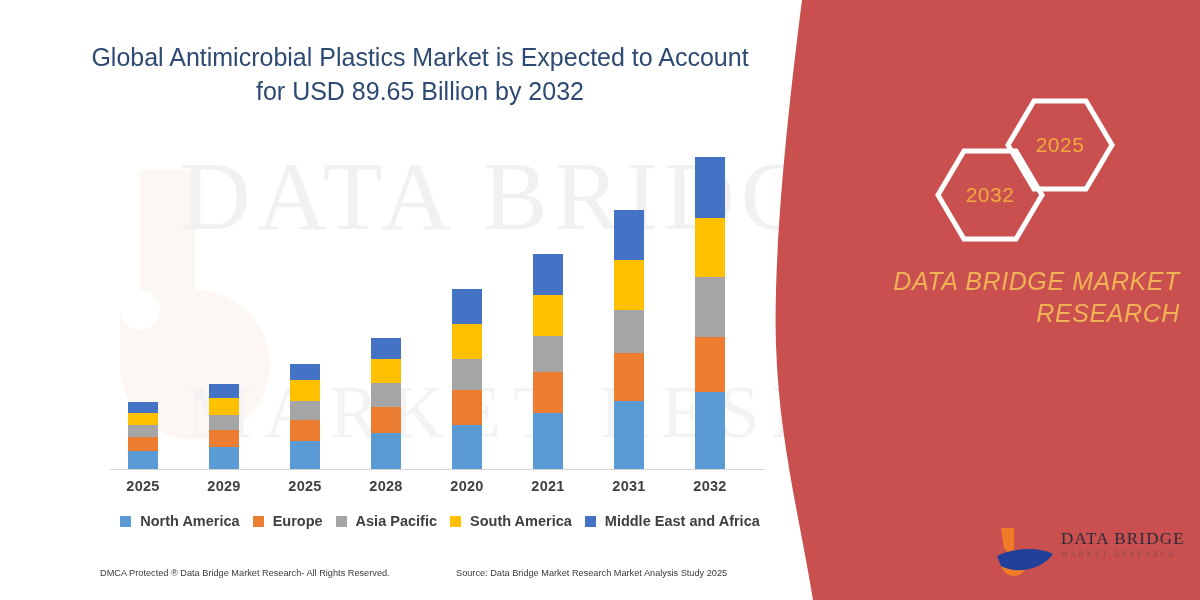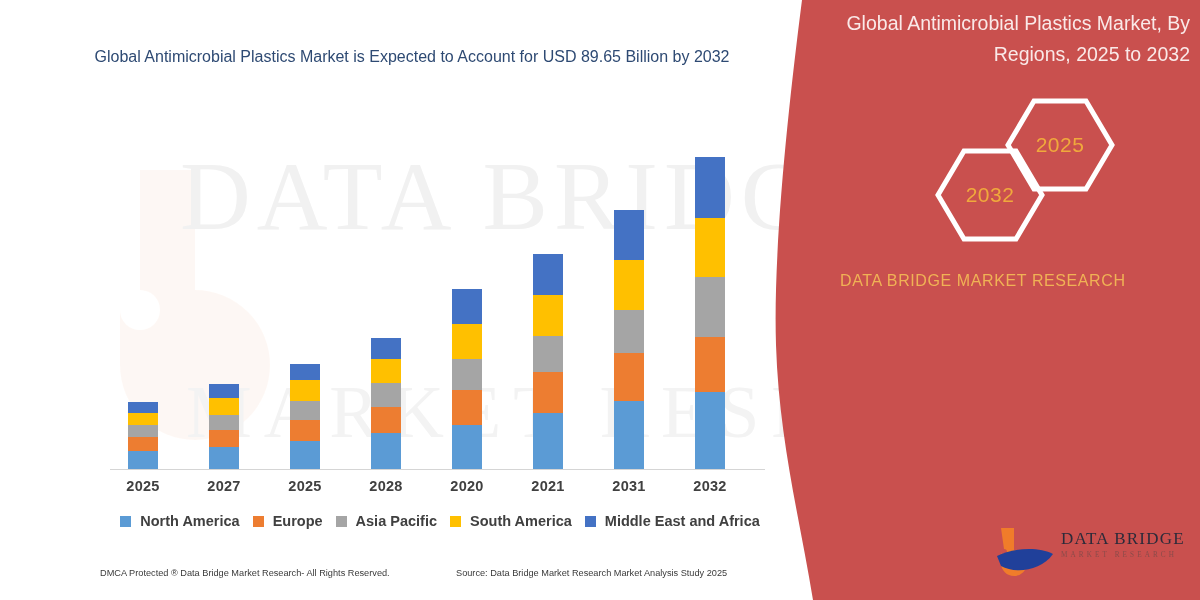--- a/index.html
+++ b/index.html
@@ -29,23 +29,23 @@
   }
   #wm-top { left:180px; top:140px; font-size:98px; }
   #wm-bottom { left:186px; top:370px; font-size:74px; letter-spacing:12px; color:#f3f3f3; }
   #wm-mark {
     position:absolute; left:120px; top:150px; width:230px; height:330px;
     opacity:.5;
   }
 
   
   #chart-title {
-    position:absolute; left:82px; top:40px; width:660px;
+    position:absolute; left:90px; top:40px; width:660px;
     text-align:center;
-    font-size:16px; line-height:34px;
+    font-size:25px; line-height:34px;
     color:#2e4a73; font-weight:400;
     z-index:3;
   }
 
   #plot {
     position:absolute; left:110px; top:140px; width:660px; height:330px;
     z-index:3;
   }
   #axis-line {
     position:absolute; left:0; bottom:0; width:655px; height:1px;
@@ -99,22 +99,22 @@
   .hexagon svg { position:absolute; inset:0; }
   .hex-label {
     position:relative; z-index:2;
     color:#f0a93c; font-size:21px; font-weight:400; letter-spacing:.5px;
   }
   #hex-2032 { left:115px; top:145px; width:110px; height:100px; }
   #hex-2025 { left:185px; top:95px; width:110px; height:100px; }
 
   #brand-text {
     position:absolute; left:20px; top:265px; width:340px;
-    text-align:left; color:#f0b255;
-    font-size:16px; line-height:32px; letter-spacing:.6px;
+    text-align:right; color:#f0b255;
+    font-size:25px; line-height:32px; letter-spacing:.6px;font-style:italic;
   }
 
   
   #logo { position:absolute; left:995px; top:520px; width:200px; height:64px; z-index:5; }
   #logo-mark { position:absolute; left:0; top:4px; width:62px; height:56px; }
   #logo-wordmark { position:absolute; left:66px; top:9px; width:132px; }
   #logo-name {
     font-family:"Liberation Serif", serif;
     font-size:17px; letter-spacing:1.2px; color:#2b2b3a; white-space:nowrap;
   }
@@ -192,21 +192,21 @@
       <div class="seg" title="North America 2032: 25" style="height: 77px; background: rgb(91, 155, 213);"></div>
       <div class="seg" title="Europe 2032: 18" style="height: 55px; background: rgb(237, 125, 49);"></div>
       <div class="seg" title="Asia Pacific 2032: 16" style="height: 60px; background: rgb(165, 165, 165);"></div>
       <div class="seg" title="South America 2032: 18.5" style="height: 59px; background: rgb(255, 192, 0);"></div>
       <div class="seg" title="Middle East and Africa 2032: 19.5" style="height: 61px; background: rgb(68, 114, 196);"></div>
     </div>
   </div>
 
 <div id="x-labels">
     <div class="x-label" style="left: -2px;">2025</div>
-    <div class="x-label" style="left: 79px;">2027</div>
+    <div class="x-label" style="left: 79px;">2029</div>
     <div class="x-label" style="left: 160px;">2025</div>
     <div class="x-label" style="left: 241px;">2028</div>
     <div class="x-label" style="left: 322px;">2020</div>
     <div class="x-label" style="left: 403px;">2021</div>
     <div class="x-label" style="left: 484px;">2031</div>
     <div class="x-label" style="left: 565px;">2032</div>
   </div>
 
 <div id="legend">
     <div class="legend-item">
@@ -236,21 +236,20 @@
   <div class="footer-text" id="footer-source">Source: Data Bridge Market Research  Market Analysis Study 2025</div>
 </div>
 
 <div id="red-panel">
   <svg viewBox="0 0 1200 600" preserveAspectRatio="none">
     <path id="red-shape" d="M802,0 C788,110 773,250 776,345 C779,440 800,520 813,600 L1200,600 L1200,0 Z" fill="#c9504e"></path>
   </svg>
 </div>
 
 <div id="panel-content">
-  <div id="panel-title">Global Antimicrobial Plastics Market, By Regions, 2025 to 2032</div>
 
   <div class="hexagon" id="hex-2032">
     <svg viewBox="0 0 110 100">
       <polygon points="29,6 81,6 107,50 81,94 29,94 3,50" fill="none" stroke="#ffffff" stroke-width="5"></polygon>
     </svg>
     <span class="hex-label">2032</span>
   </div>
 
   <div class="hexagon" id="hex-2025">
     <svg viewBox="0 0 110 100">

